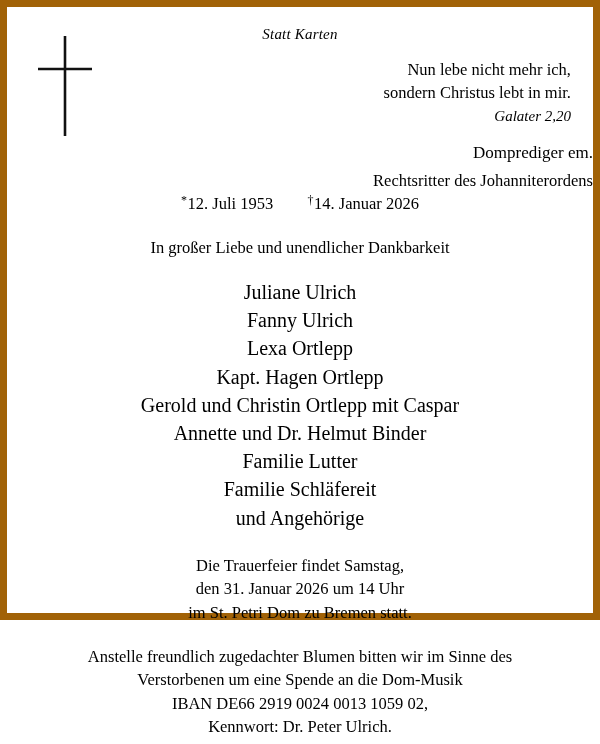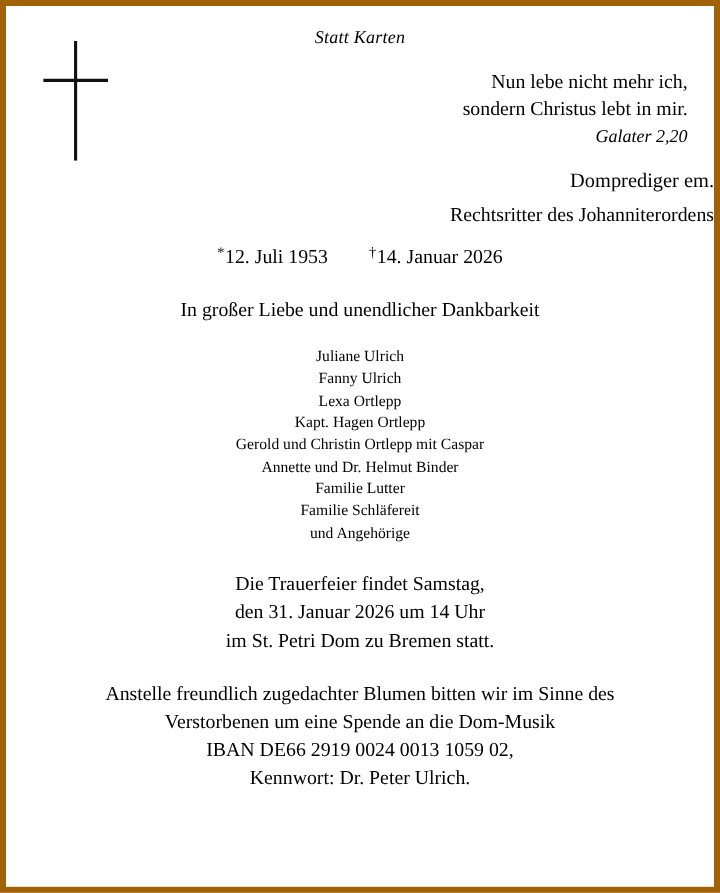--- a/index.html
+++ b/index.html
@@ -12,22 +12,22 @@
     width: 600px;
     height: 744px;
     font-family: "Liberation Serif", "DejaVu Serif", serif;
     color: #000000;
     overflow: hidden;
   }
 
   .notice-card {
     box-sizing: border-box;
     width: 600px;
-    height: 744px;
-    border: 5px solid #a16207;
+    height: 620px;
+    border: 7px solid #a16207;
     background: #ffffff;
     position: relative;
     padding: 0;
   }
 
   
   .header-zone {
     position: relative;
     height: 136px;
   }
@@ -85,41 +85,41 @@
   }
 
   .honorific {
     font-size: 16.5px;
     margin-top: 8px;
     text-align: right;
   }
 
   .life-dates {
     font-size: 16.5px;
-    margin-top: 15px;
+    margin-top: 3px;
   }
   .life-dates .date-gap {
     display: inline-block;
     width: 26px;
   }
   .sym {
     font-size: 12px;
     vertical-align: 0.42em;
     line-height: 0;
     padding-right: 0.5px;
   }
 
   .dedication {
     font-size: 16.5px;
     margin-top: 24px;
   }
 
   .survivors {
     margin-top: 20px;
-    font-size: 13px;
+    font-size: 20px;
     line-height: 1.41;
   }
   .survivors div { white-space: nowrap; }
 
   .service-info {
     margin-top: 22px;
     font-size: 16.5px;
     line-height: 1.42;
   }
   .service-info div { white-space: nowrap; }

